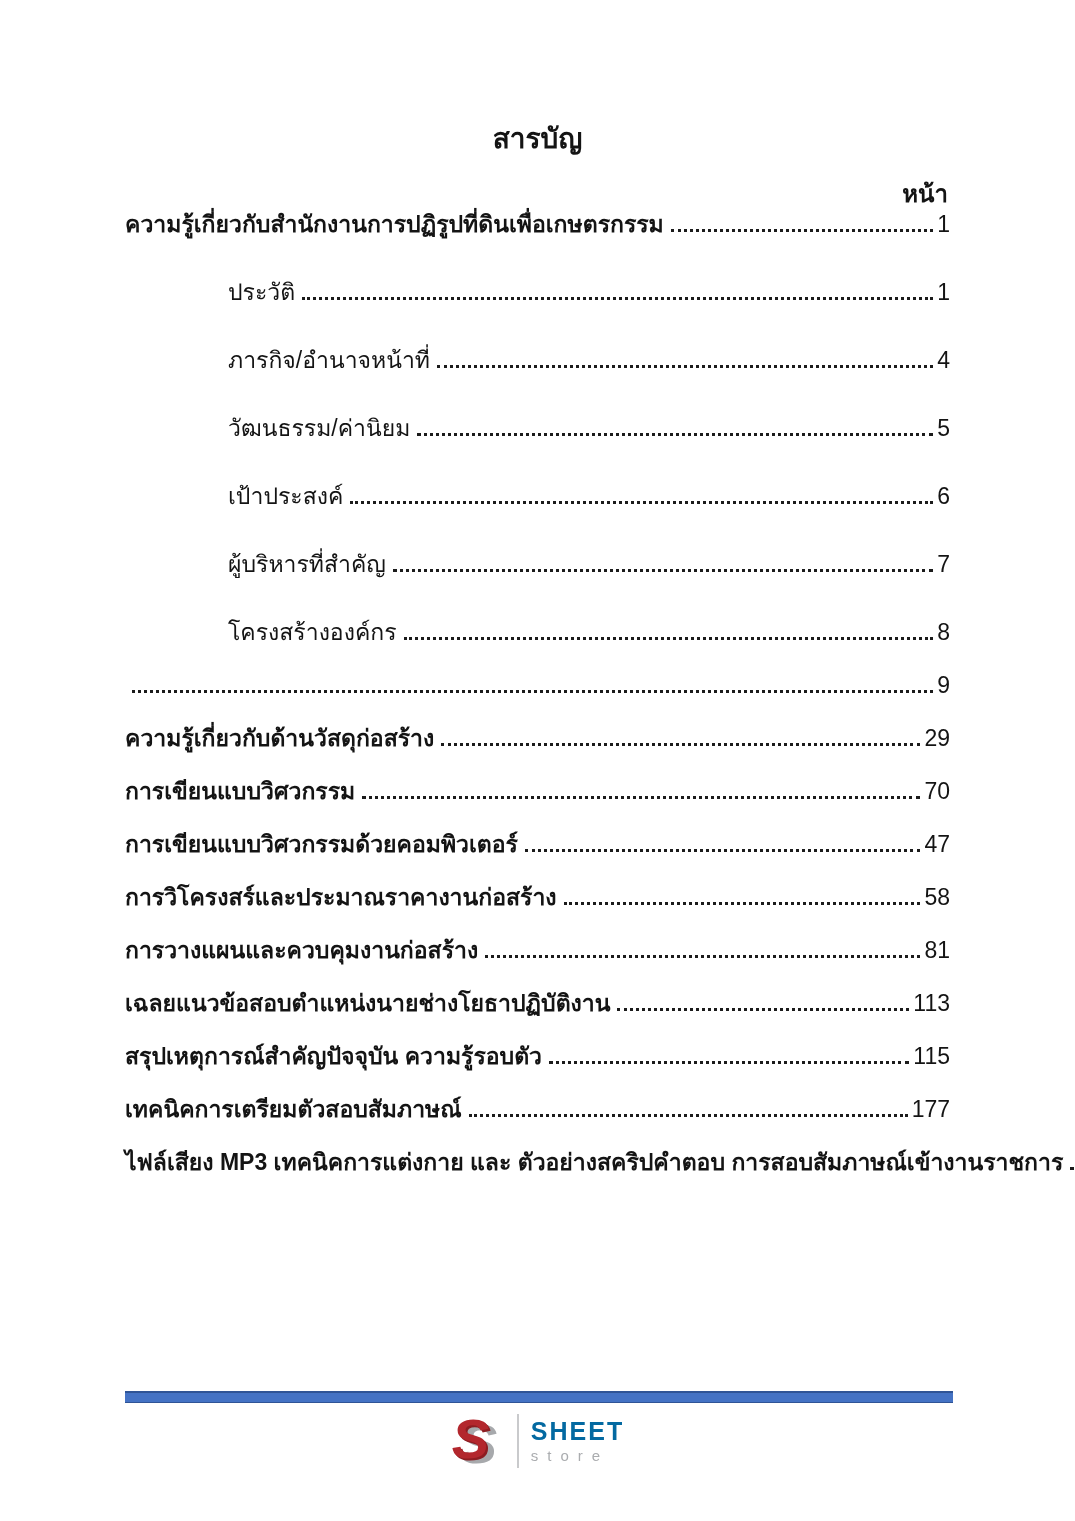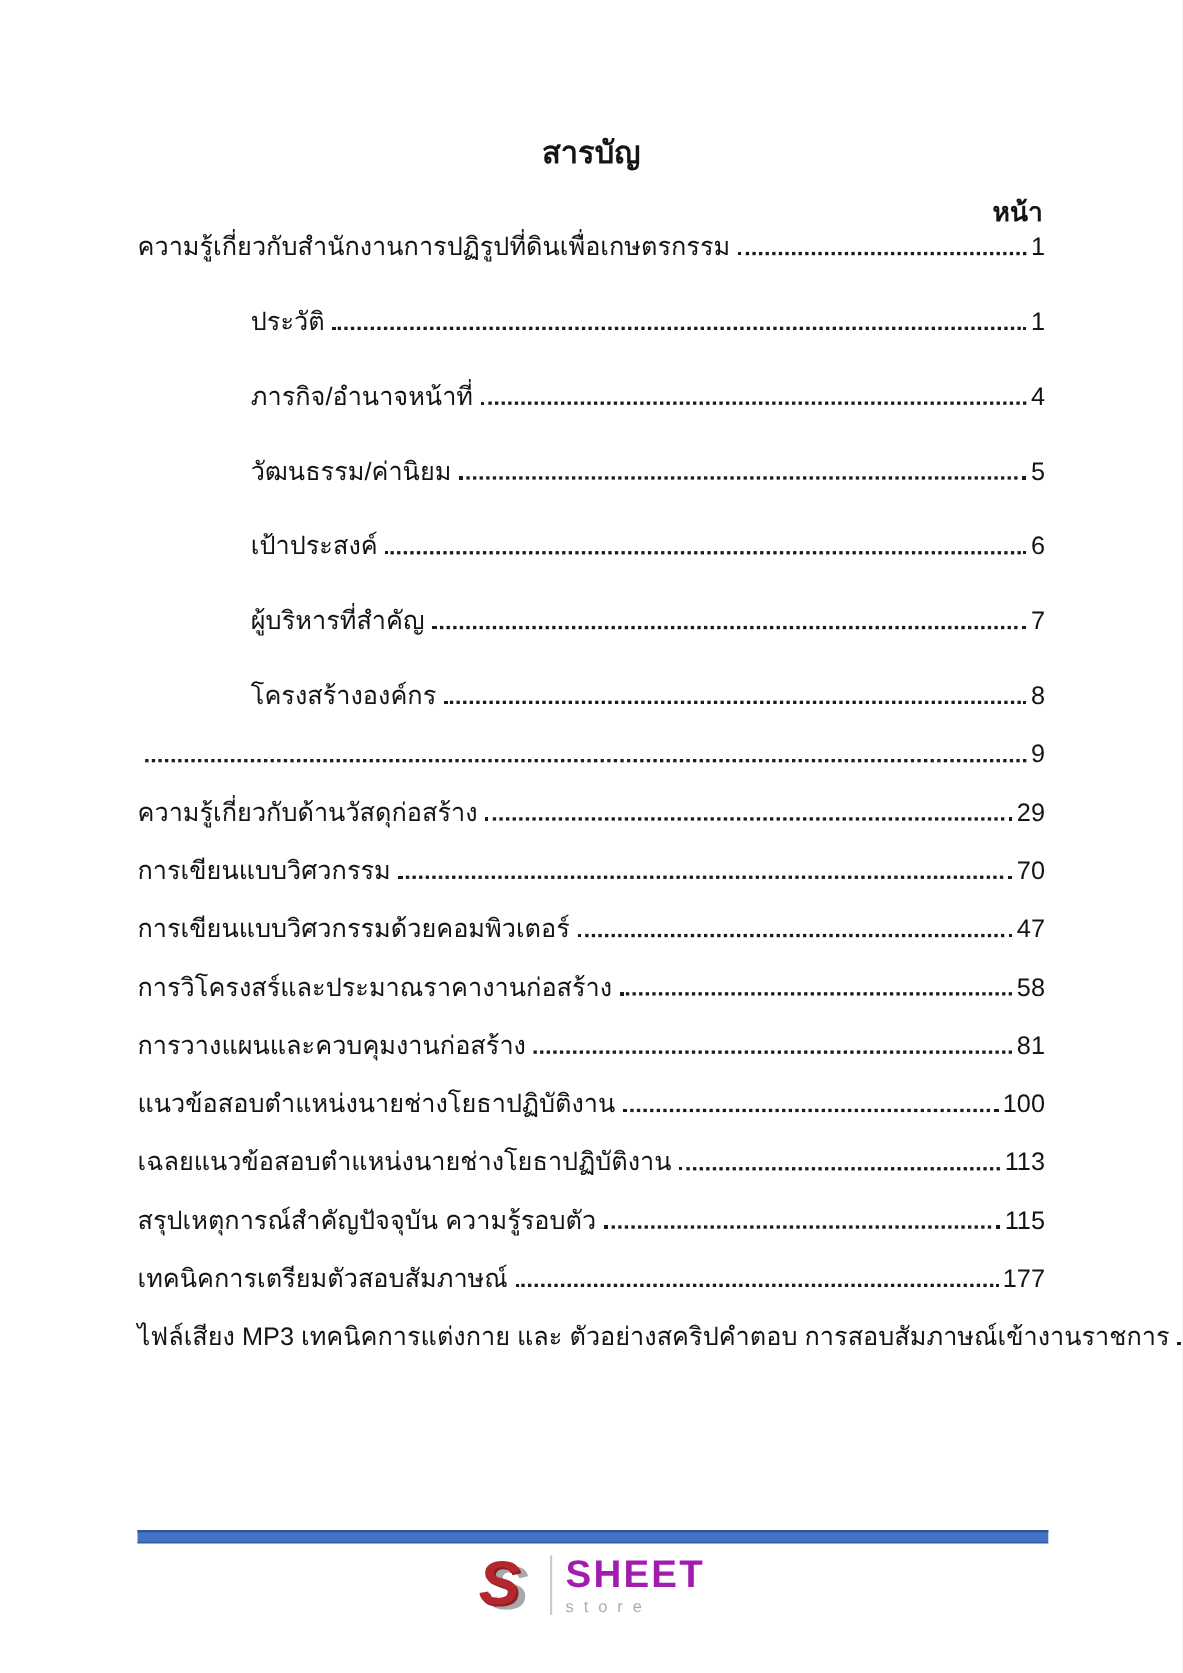--- a/index.html
+++ b/index.html
@@ -35,21 +35,21 @@
   }
   .toc-row {
     display: flex;
     align-items: baseline;
     font-size: 23px;
     line-height: 32px;
     margin-bottom: 21px;
     white-space: nowrap;
   }
   .toc-row .toc-label { flex: 0 1 auto; }
-  .toc-row.lv1 .toc-label { font-weight: normal; }
+  .toc-row.lv1 .toc-label { font-weight: bold; }
   .toc-row.lv2 { padding-left: 103px; margin-top: 36px; }
   .toc-dots {
     flex: 1 1 12px;
     min-width: 12px;
     height: 4px;
     border-bottom: 3px dotted #1b1b1b;
     margin: 0 4px 1px 7px;
   }
   .toc-page {
     flex: 0 0 auto;
@@ -91,23 +91,23 @@
   .logo-mark .s-front { left: 1px; top: -2px; color: #b3272d; text-shadow: 2px 2px 0 #8d1d22; }
   .logo-divider {
     width: 2px;
     height: 54px;
     background: #c9cacc;
     margin: 0 12px 0 8px;
     flex: 0 0 auto;
   }
   .logo-text { display: flex; flex-direction: column; align-items: flex-start; }
   .logo-name {
-    font-size: 35px;
-    font-weight: bold;
-    color: #a21caf;
+    font-size: 25px;
+    font-weight: bold;
+    color: #0369a1;
     letter-spacing: 2px;
     line-height: 1;
   }
   .logo-sub {
     font-size: 15px;
     color: #aaacaf;
     letter-spacing: 9px;
     margin-top: 4px;
     line-height: 1;
   }
@@ -194,25 +194,20 @@
           <span class="toc-dots"></span>
           <span class="toc-page">58</span>
         </div>
 
         <div class="toc-row lv1">
           <span class="toc-label">การวางแผนและควบคุมงานก่อสร้าง</span>
           <span class="toc-dots"></span>
           <span class="toc-page">81</span>
         </div>
 
-        <div class="toc-row lv1">
-          <span class="toc-label">แนวข้อสอบตำแหน่งนายช่างโยธาปฏิบัติงาน</span>
-          <span class="toc-dots"></span>
-          <span class="toc-page">100</span>
-        </div>
 
         <div class="toc-row lv1">
           <span class="toc-label">เฉลยแนวข้อสอบตำแหน่งนายช่างโยธาปฏิบัติงาน</span>
           <span class="toc-dots"></span>
           <span class="toc-page">113</span>
         </div>
 
         <div class="toc-row lv1">
           <span class="toc-label">สรุปเหตุการณ์สำคัญปัจจุบัน ความรู้รอบตัว</span>
           <span class="toc-dots"></span>

